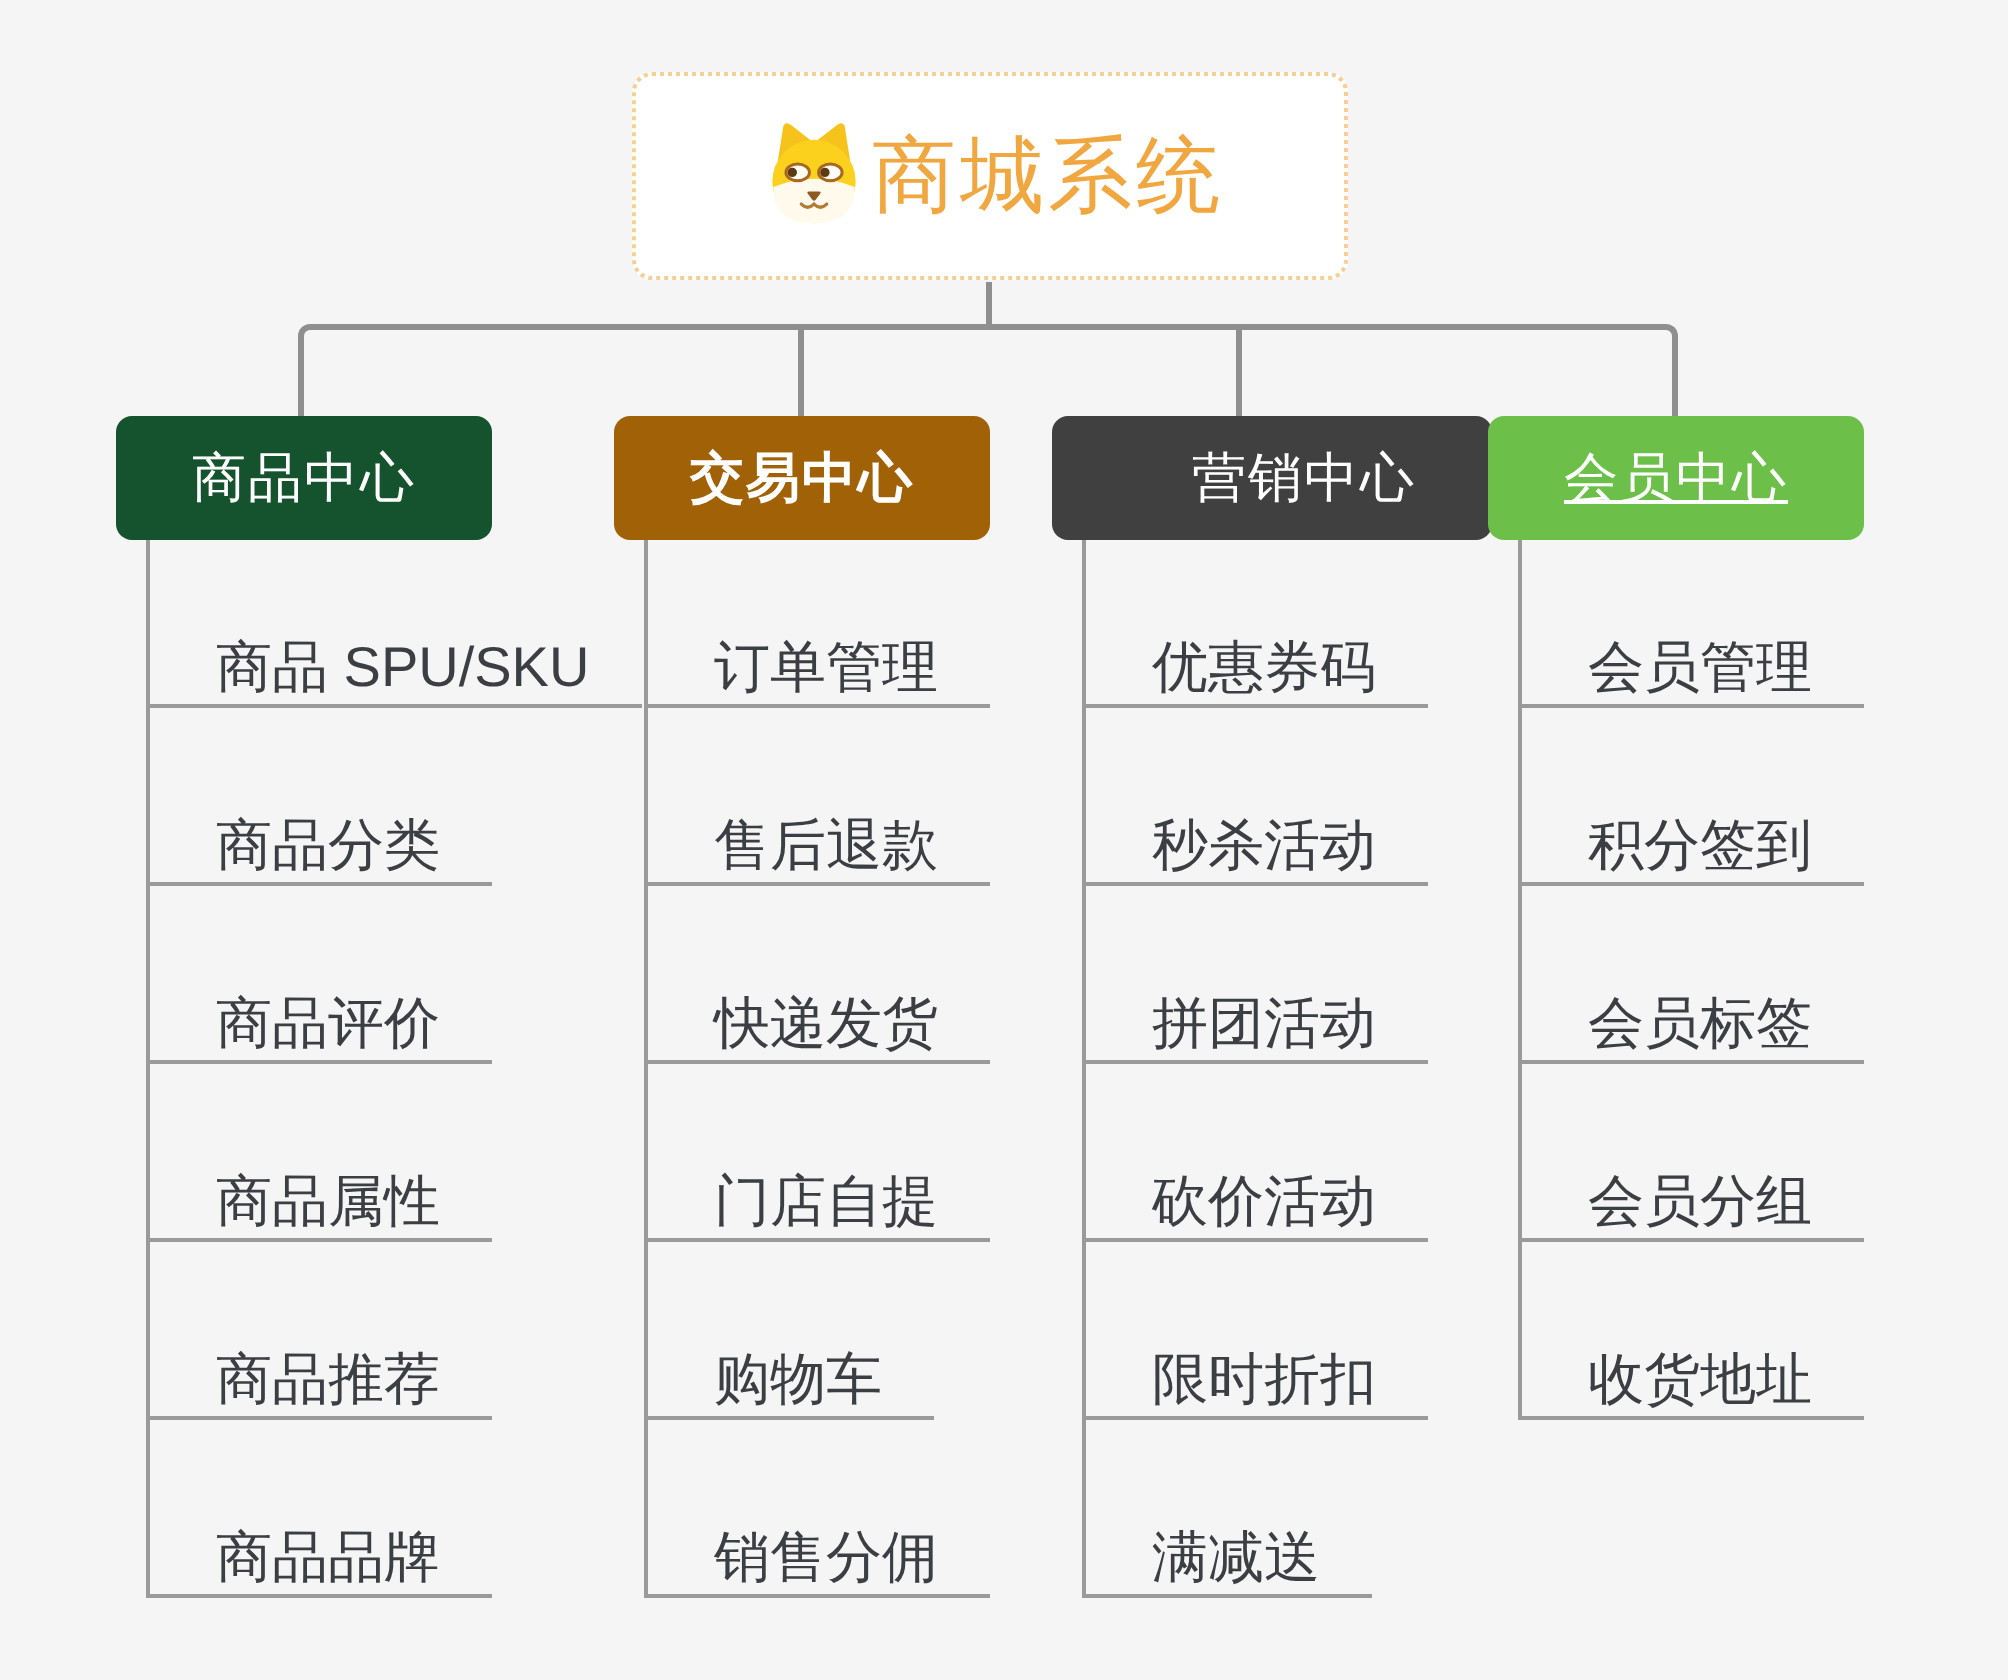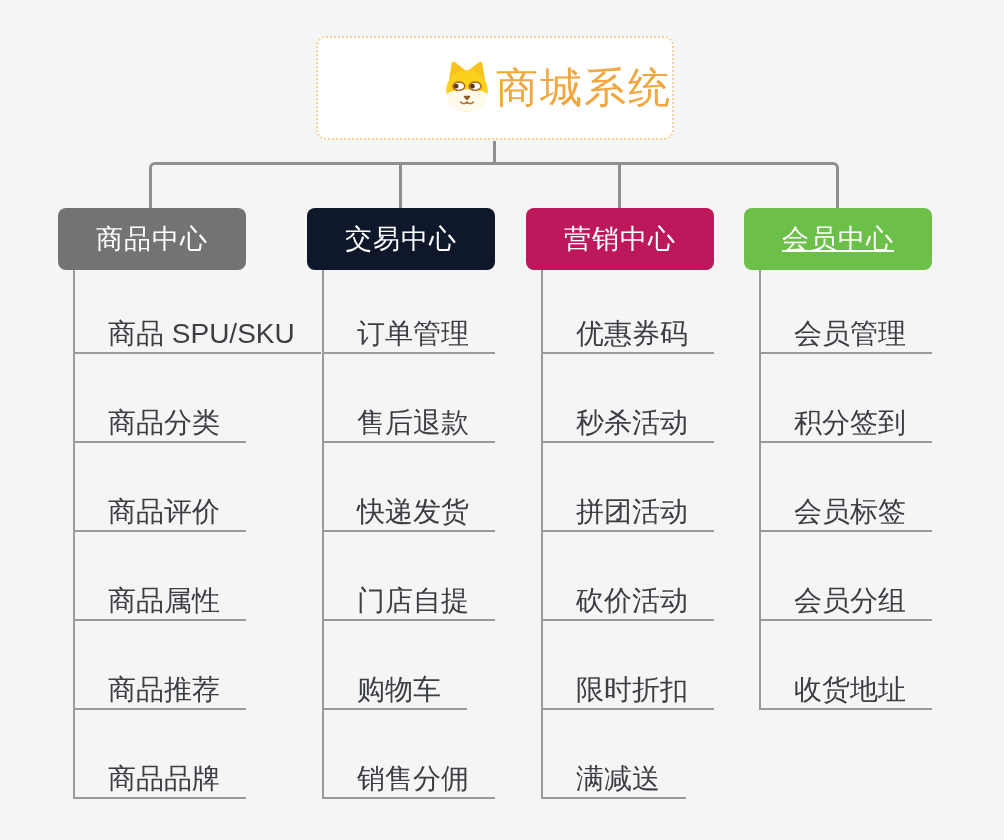--- a/index.html
+++ b/index.html
@@ -19,21 +19,21 @@
   .root-node {
     position: absolute;
     left: 316px; top: 36px;
     width: 358px; height: 104px;
     box-sizing: border-box;
     background: #ffffff;
     border: 2px dotted #f6cf95;
     border-radius: 10px;
     display: flex;
     align-items: center;
-    justify-content: flex-end;
+    justify-content: center;
     gap: 0;
     cursor: pointer;
   }
   .root-title {
     font-size: 42px;
     font-weight: 500;
     color: #f1a73f;
     letter-spacing: 2px;
     white-space: nowrap;
   }
@@ -125,45 +125,45 @@
     </span>
     <span class="root-title">商城系统</span>
   </div>
 
   <div class="conn conn-stem"></div>
   <div class="conn-bracket"></div>
   <div class="conn conn-drop-2"></div>
   <div class="conn conn-drop-3"></div>
 
   <div class="branch-col col-1">
-    <div class="branch-box" style="background-color: #737373;">商品中心</div>
+    <div class="branch-box" style="background-color: #14532d;">商品中心</div>
     <ul class="leaf-list">
       <li>商品 SPU/SKU</li>
       <li>商品分类</li>
       <li>商品评价</li>
       <li>商品属性</li>
       <li>商品推荐</li>
       <li>商品品牌</li>
     </ul>
   </div>
 
   <div class="branch-col col-2">
-    <div class="branch-box" style="background-color: #0f172a;">交易中心</div>
+    <div class="branch-box" style="background-color: #a16207; font-weight: bold;">交易中心</div>
     <ul class="leaf-list">
       <li>订单管理</li>
       <li>售后退款</li>
       <li>快递发货</li>
       <li>门店自提</li>
       <li>购物车</li>
       <li>销售分佣</li>
     </ul>
   </div>
 
   <div class="branch-col col-3">
-    <div class="branch-box" style="background-color: #be185d;">营销中心</div>
+    <div class="branch-box" style="background-color: #404040; padding-left: 32px;">营销中心</div>
     <ul class="leaf-list">
       <li>优惠券码</li>
       <li>秒杀活动</li>
       <li>拼团活动</li>
       <li>砍价活动</li>
       <li>限时折扣</li>
       <li>满减送</li>
     </ul>
   </div>
 

